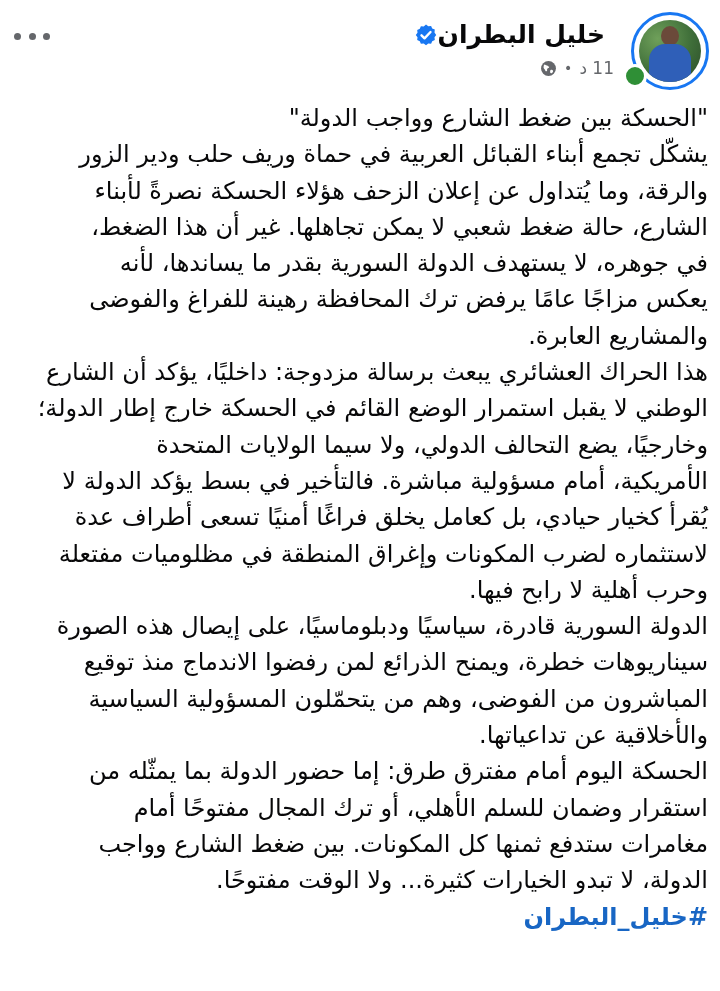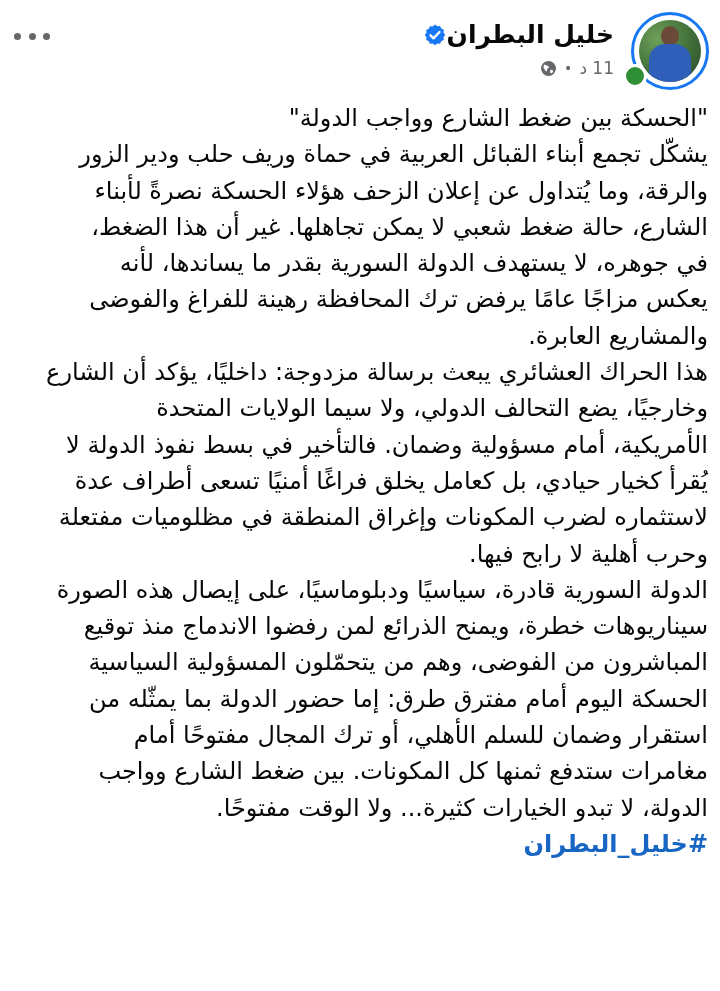--- a/index.html
+++ b/index.html
@@ -29,21 +29,21 @@
     }
     .avatar-img .body {
       position: absolute; left: 10px; top: 24px; width: 42px; height: 40px;
       border-radius: 16px 16px 4px 4px; background: #2f5fb8;
     }
     .online-dot {
       position: absolute; left: -8px; top: 52px; width: 18px; height: 18px; border-radius: 50%;
       background: #2f8f36; border: 3px solid #fff;
     }
     .author {
-      position: absolute; right: 106px; top: 20px; display: flex; align-items: center;
+      position: absolute; right: 115px; top: 20px; display: flex; align-items: center;
       direction: rtl; 
     }
     .author-name {
       font-family: "DejaVu Sans", sans-serif; font-weight: bold; font-size: 25px; color: #080809;
       cursor: pointer;
     }
     .verified-icon { width: 24px; height: 24px; }
     .meta {
       position: absolute; right: 106px; top: 58px; display: flex; align-items: center;
       direction: rtl; gap: 7px; color: #65676b; font-size: 17px;
@@ -98,28 +98,30 @@
 
 <div class="post-body">
   <div class="line">"الحسكة بين ضغط الشارع وواجب الدولة"</div>
   <div class="line">يشكّل تجمع أبناء القبائل العربية في حماة وريف حلب ودير الزور</div>
   <div class="line">والرقة، وما يُتداول عن إعلان الزحف هؤلاء الحسكة نصرةً لأبناء</div>
   <div class="line">الشارع، حالة ضغط شعبي لا يمكن تجاهلها. غير أن هذا الضغط،</div>
   <div class="line">في جوهره، لا يستهدف الدولة السورية بقدر ما يساندها، لأنه</div>
   <div class="line">يعكس مزاجًا عامًا يرفض ترك المحافظة رهينة للفراغ والفوضى</div>
   <div class="line">والمشاريع العابرة.</div>
   <div class="line">هذا الحراك العشائري يبعث برسالة مزدوجة: داخليًا، يؤكد أن الشارع</div>
+  <div class="line">الوطني لا يقبل استمرار الوضع القائم في الحسكة خارج إطار الدولة؛</div>
   <div class="line">وخارجيًا، يضع التحالف الدولي، ولا سيما الولايات المتحدة</div>
-  <div class="line">الأمريكية، أمام مسؤولية وضمان. فالتأخير في بسط نفوذ الدولة لا</div>
+  <div class="line">الأمريكية، أمام مسؤولية مباشرة. فالتأخير في بسط يؤكد الدولة لا</div>
   <div class="line">يُقرأ كخيار حيادي، بل كعامل يخلق فراغًا أمنيًا تسعى أطراف عدة</div>
   <div class="line">لاستثماره لضرب المكونات وإغراق المنطقة في مظلوميات مفتعلة</div>
   <div class="line">وحرب أهلية لا رابح فيها.</div>
   <div class="line">الدولة السورية قادرة، سياسيًا ودبلوماسيًا، على إيصال هذه الصورة</div>
   <div class="line">سيناريوهات خطرة، ويمنح الذرائع لمن رفضوا الاندماج منذ توقيع</div>
   <div class="line">المباشرون من الفوضى، وهم من يتحمّلون المسؤولية السياسية</div>
+  <div class="line">والأخلاقية عن تداعياتها.</div>
   <div class="line">الحسكة اليوم أمام مفترق طرق: إما حضور الدولة بما يمثّله من</div>
   <div class="line">استقرار وضمان للسلم الأهلي، أو ترك المجال مفتوحًا أمام</div>
   <div class="line">مغامرات ستدفع ثمنها كل المكونات. بين ضغط الشارع وواجب</div>
   <div class="line">الدولة، لا تبدو الخيارات كثيرة... ولا الوقت مفتوحًا.</div>
   <div class="line">
     <a class="hashtag">#خليل_البطران</a>
   </div>
 </div>
 
 </body></html>

